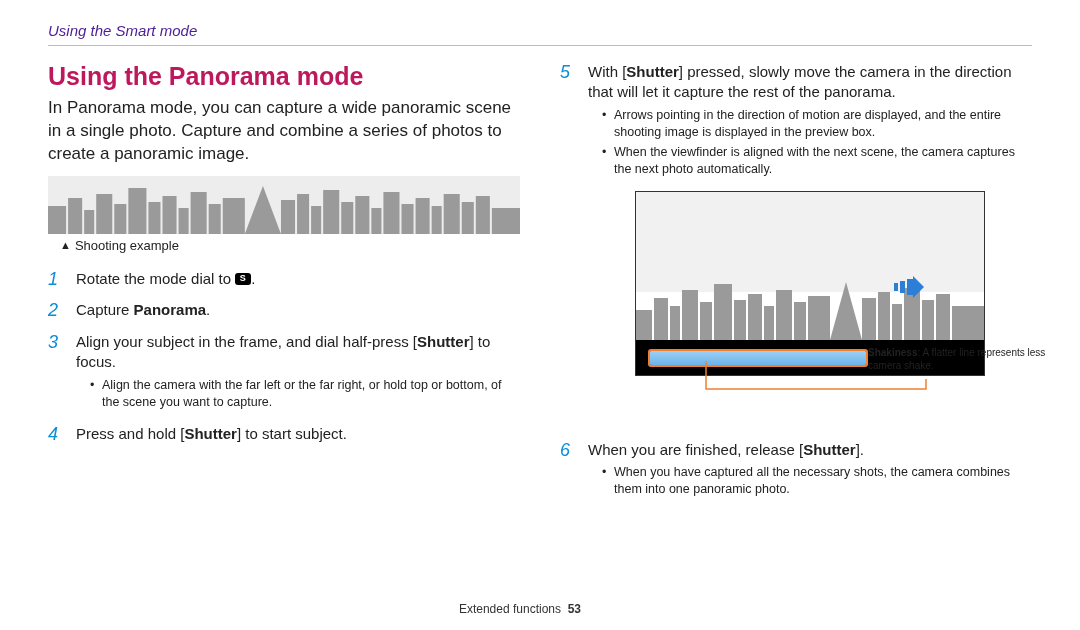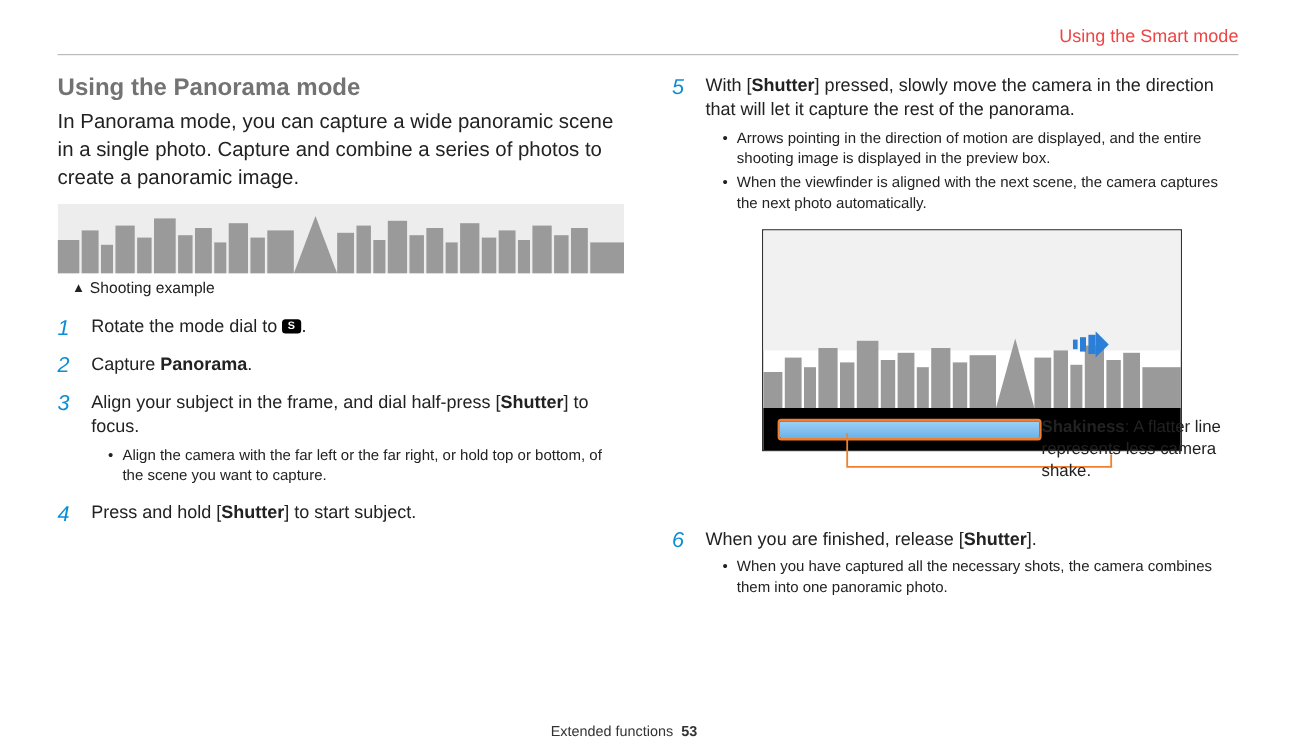--- a/index.html
+++ b/index.html
@@ -1,43 +1,43 @@
 <!DOCTYPE html>
 <html><head>
 <meta charset="utf-8">
 <style>
   * { box-sizing: border-box; margin: 0; padding: 0; }
   html, body { width: 1080px; height: 630px; background: #fff; font-family: "Segoe UI", "Helvetica Neue", Arial, sans-serif; color: #222; }
   .page { width: 1080px; height: 630px; position: relative; padding: 22px 48px 0 48px; }
-  .header { font-size: 15px; color: #ef4444; margin-bottom: 6px; text-align: right; }
+  .header { font-style: italic; font-size: 15px; color: #4c1d95; margin-bottom: 6px; }
   .rule { border: none; border-top: 1px solid #bbb; margin-bottom: 16px; }
   .cols { display: flex; gap: 40px; }
   .col { flex: 1; }
-  h2.section-title { color: #737373; font-size: 20px; font-weight: 700; margin-bottom: 6px; }
+  h2.section-title { color: #be185d; font-size: 25px; font-weight: 700; margin-bottom: 6px; }
   .intro { font-size: 17px; line-height: 1.35; margin-bottom: 10px; }
   .pano-strip { width: 100%; height: 58px; display: block; margin-bottom: 4px; }
   .caption { font-size: 13px; margin: 4px 0 16px 12px; }
   .caption .tri { font-size: 11px; vertical-align: 1px; margin-right: 4px; }
   .step { display: flex; gap: 10px; margin-bottom: 10px; }
   .stepnum { font-style: italic; color: #0b8ed6; font-size: 18px; font-weight: 400; width: 18px; flex-shrink: 0; line-height: 1.2; }
   .stepbody { font-size: 15px; line-height: 1.35; }
   .sub { font-size: 12.5px; line-height: 1.4; margin-top: 4px; }
   .sub-row { display: flex; gap: 6px; margin-left: 14px; margin-bottom: 2px; }
   .sub-row .dot { width: 6px; flex-shrink: 0; }
   .icon-s { display: inline-block; width: 16px; height: 12px; background: #000; border-radius: 3px; position: relative; vertical-align: -1px; }
   .icon-s::after { content: "S"; color: #fff; font-size: 9px; font-weight: bold; position: absolute; left: 4.5px; top: -1px; }
   .preview-box { border: 1px solid #333; width: 350px; height: 185px; margin: 8px auto 6px auto; position: relative; overflow: hidden; }
   .preview-sky { position: absolute; left: 0; right: 0; top: 0; height: 55%; background: #f1f1f1; }
   .preview-black { position: absolute; left: 0; bottom: 0; width: 100%; height: 35px; background: #000; }
   .preview-city { position: absolute; left: 0; right: 0; bottom: 35px; height: 70px; }
   .progress { position: absolute; left: 12px; bottom: 8px; width: 220px; height: 18px; border: 2px solid #f08030; border-radius: 3px; background: linear-gradient(#6bb3e8,#3a7bbf); overflow: hidden; }
   .progress .fill { height: 100%; background: linear-gradient(#9dd0f7,#6bb3e8); width: 100%; }
   .arrow { position: absolute; right: 60px; top: 84px; }
   .arrow svg { width: 30px; height: 22px; }
-  .callout-text { font-size: 14px; line-height: 1.35; }
+  .callout-text { font-size: 10px; line-height: 1.35; }
   .callout-text b { font-weight: 700; }
   .footer { position: absolute; bottom: 14px; width: 1040px; left: 0; text-align: center; font-size: 12px; color: #333; }
   .footer b { font-weight: 700; }
 </style>
 </head>
 <body>
 
 <div class="page">
   <div class="header">Using the Smart mode</div>
   <hr class="rule">

